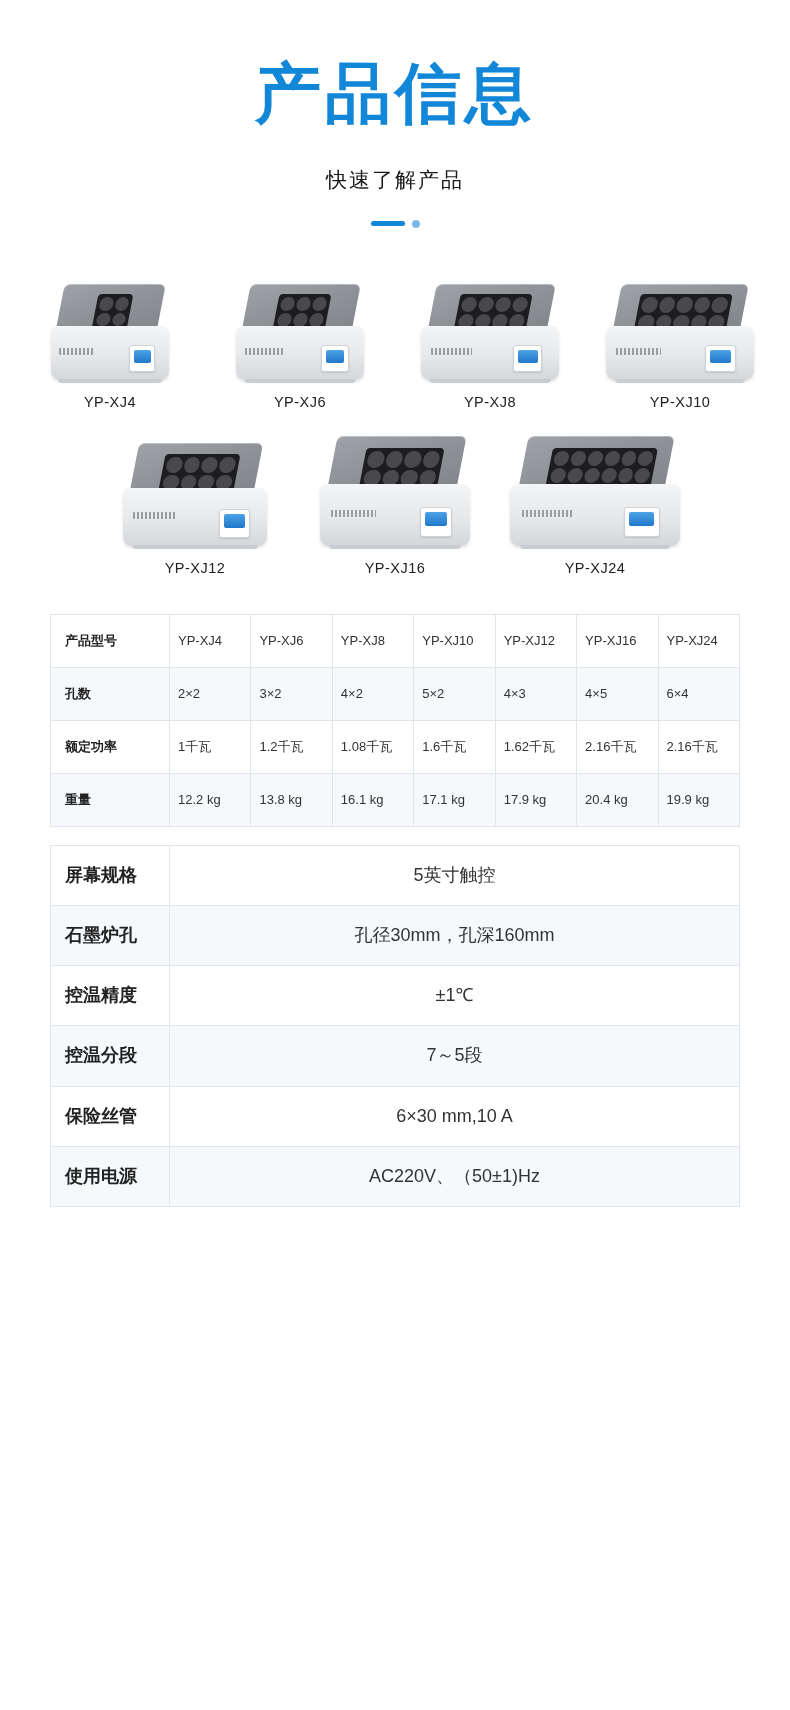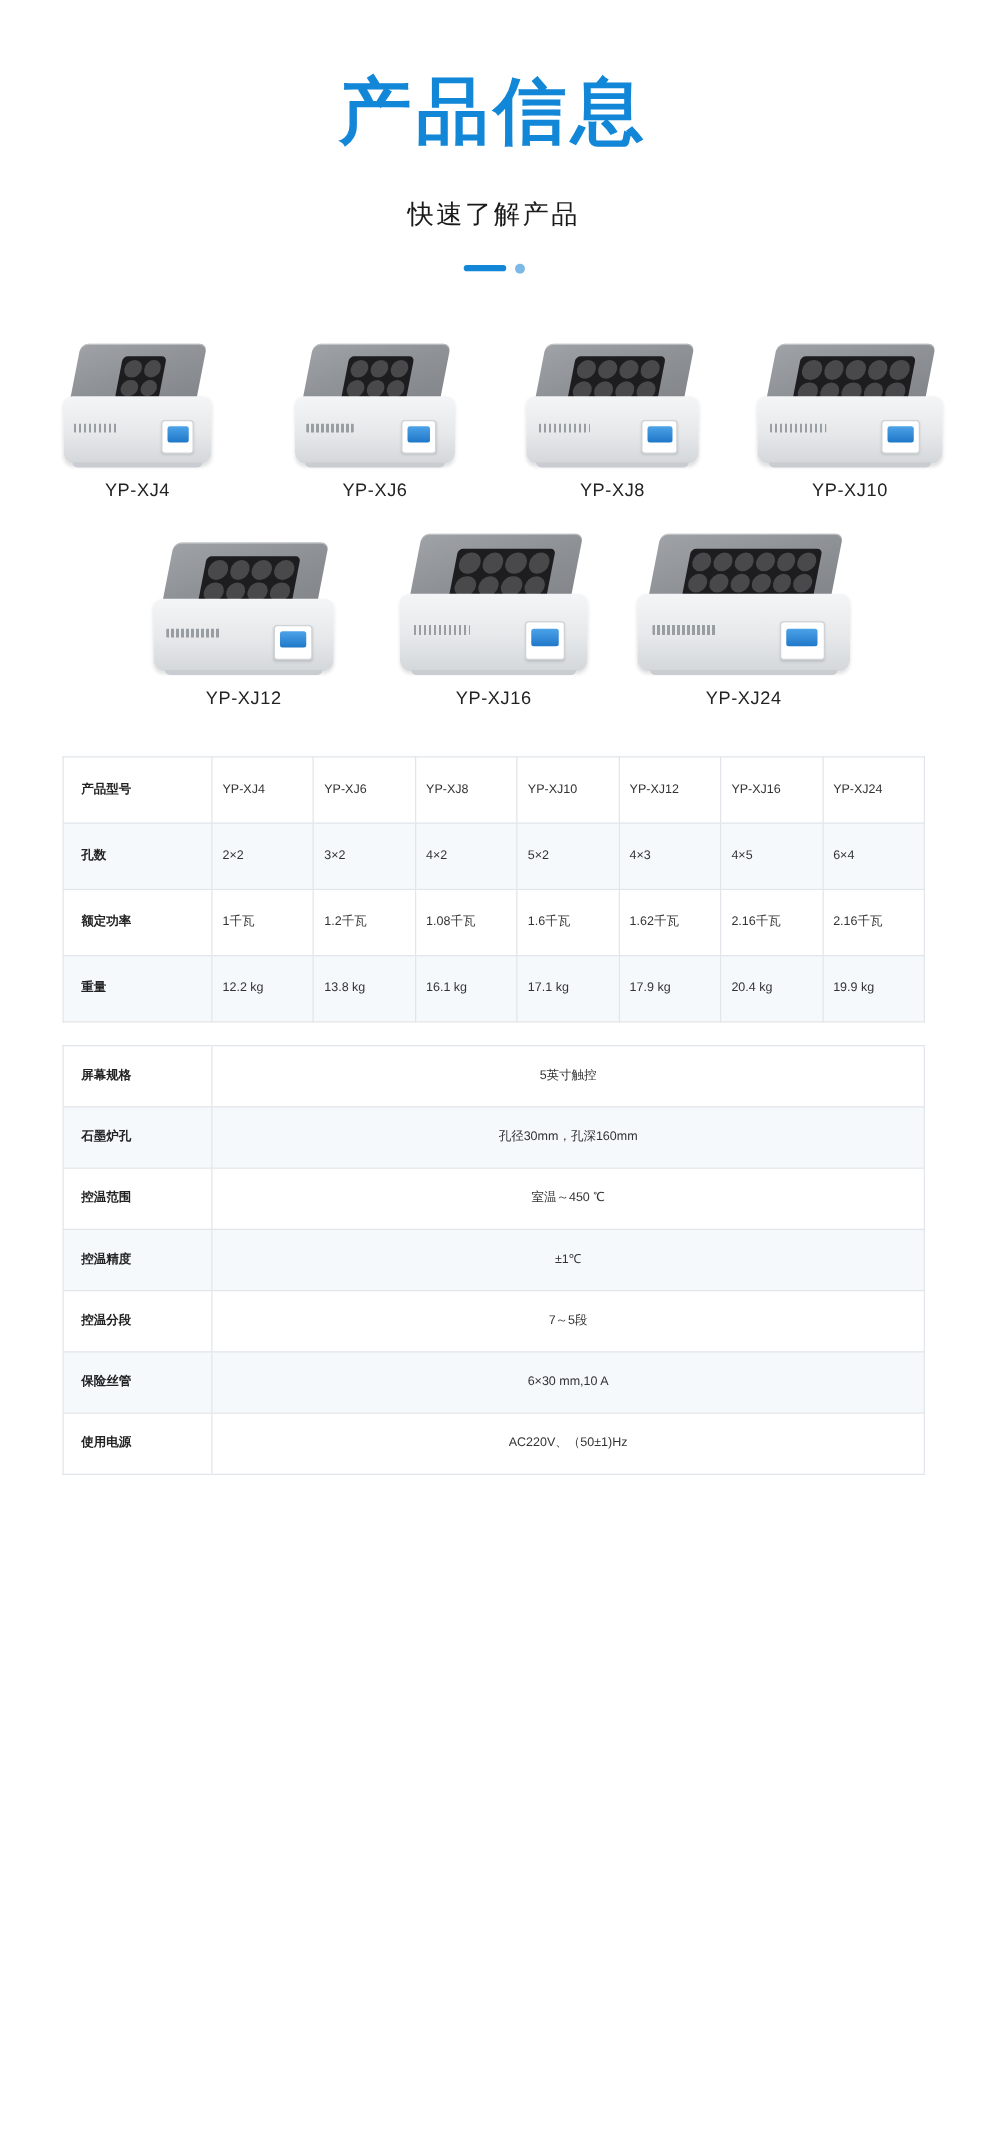--- a/index.html
+++ b/index.html
@@ -16,21 +16,21 @@
     overflow: hidden;
   }
 
   
   .header {
     padding-top: 56px;
     text-align: center;
   }
   .main-title {
     font-family: "DejaVu Sans", sans-serif;
-    font-size: 58px;
+    font-size: 66px;
     font-weight: bold;
     color: #1287d8;
     letter-spacing: 4px;
     line-height: 1.15;
     margin: 0;
   }
   .sub-title {
     margin-top: 34px;
     font-size: 21px;
     color: #1a1a1a;
@@ -167,21 +167,21 @@
     margin: 38px auto 0 auto;
     width: 690px;
   }
   table {
     border-collapse: collapse;
     width: 100%;
     table-layout: fixed;
   }
   table.models th, table.models td {
     border: 1px solid #e2e6ea;
-    font-size: 10px;
+    font-size: 13px;
     color: #333;
     padding: 10px 8px;
     text-align: left;
     font-weight: normal;
     line-height: 1.35;
     vertical-align: middle;
     height: 32px;
   }
   table.models th:first-child, table.models td:first-child {
     font-weight: bold;
@@ -193,21 +193,21 @@
   table.models tr:nth-child(odd) th { background: #ffffff; }
   table.models tr:nth-child(even) td,
   table.models tr:nth-child(even) th { background: #f5f9fc; }
 
   .table-wrap2 {
     margin: 18px auto 0 auto;
     width: 690px;
   }
   table.specs td {
     border: 1px solid #e2e6ea;
-    font-size: 10px;
+    font-size: 18px;
     color: #333;
     padding: 17px 8px;
     text-align: center;
     line-height: 1.4;
   }
   table.specs td.k {
     width: 96px;
     font-weight: bold;
     color: #222;
     text-align: left;
@@ -465,24 +465,20 @@
     <tbody id="specs-body">
         <tr>
           <td class="k">屏幕规格</td>
           <td>5英寸触控</td>
         </tr>
         <tr>
           <td class="k">石墨炉孔</td>
           <td>孔径30mm，孔深160mm</td>
         </tr>
         <tr>
-          <td class="k">控温范围</td>
-          <td>室温～450 ℃</td>
-        </tr>
-        <tr>
           <td class="k">控温精度</td>
           <td>±1℃</td>
         </tr>
         <tr>
           <td class="k">控温分段</td>
           <td>7～5段</td>
         </tr>
         <tr>
           <td class="k">保险丝管</td>
           <td>6×30 mm,10 A</td>

